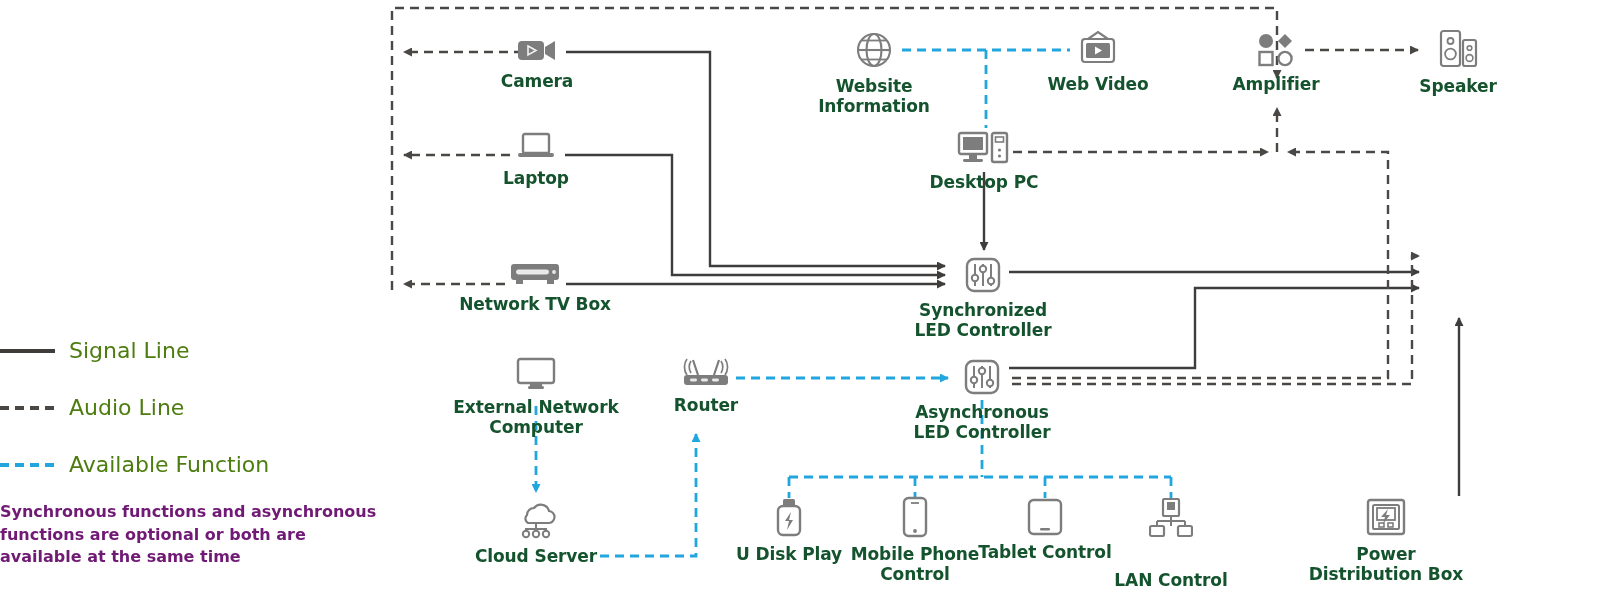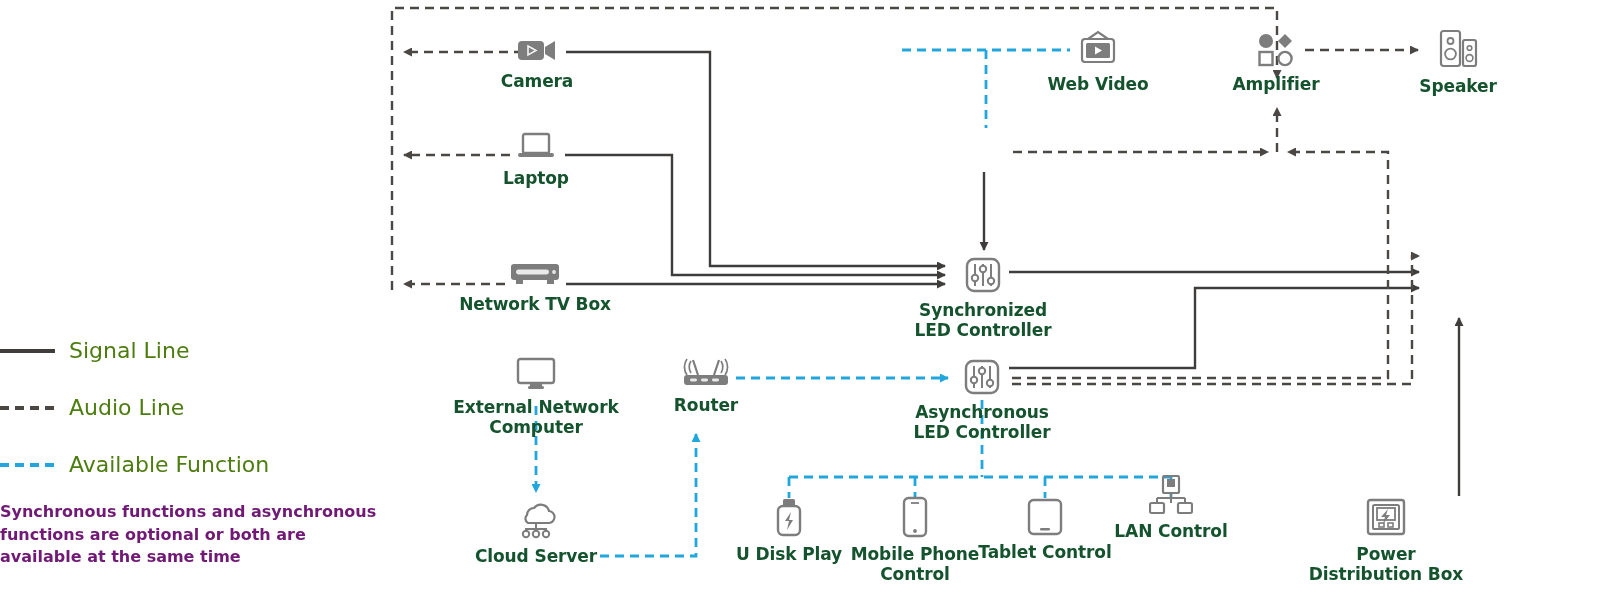--- a/index.html
+++ b/index.html
@@ -162,20 +162,32 @@
     <span class="ico">
       <svg width="42" height="30" viewBox="0 0 42 30">
           <rect x="2" y="6" width="26" height="19" rx="4" fill="#7d7d7d"></rect>
           <path d="M29,12 L39,6 L39,25 L29,19 z" fill="#7d7d7d"></path>
           <path d="M12,11 L20,15.5 L12,20 z" fill="none" stroke="#f2f2f2" stroke-width="1.6"></path>
         </svg>
     </span>
     <span class="lbl">Camera</span>
   </div>
 
+  <div class="node" style="left:874px; top:30px;">
+    <span class="ico">
+      <svg width="40" height="40" viewBox="0 0 40 40">
+          <circle cx="20" cy="20" r="16" fill="none" stroke="#7d7d7d" stroke-width="2.1"></circle>
+          <ellipse cx="20" cy="20" rx="7.5" ry="16" fill="none" stroke="#7d7d7d" stroke-width="2.1"></ellipse>
+          <line x1="4" y1="20" x2="36" y2="20" stroke="#7d7d7d" stroke-width="2.1"></line>
+          <line x1="7" y1="10.5" x2="33" y2="10.5" stroke="#7d7d7d" stroke-width="1.8"></line>
+          <line x1="7" y1="29.5" x2="33" y2="29.5" stroke="#7d7d7d" stroke-width="1.8"></line>
+        </svg>
+    </span>
+    <span class="lbl">Website Information</span>
+  </div>
 
   <div class="node" style="left:1098px; top:30px;">
     <span class="ico">
       <svg width="40" height="38" viewBox="0 0 40 38">
           <path d="M10,9 L20,2 L30,9" fill="none" stroke="#7d7d7d" stroke-width="2.2"></path>
           <rect x="4" y="9" width="32" height="23" rx="3" fill="none" stroke="#7d7d7d" stroke-width="2.2"></rect>
           <rect x="8" y="13" width="24" height="15" rx="1.5" fill="#7d7d7d"></rect>
           <path d="M17,16.5 L24,20.5 L17,24.5 z" fill="#ffffff"></path>
         </svg>
     </span>
@@ -211,20 +223,35 @@
   <div class="node" style="left:536px; top:130px;">
     <span class="ico">
       <svg width="42" height="32" viewBox="0 0 42 32">
           <rect x="8" y="4" width="26" height="19" rx="1.8" fill="none" stroke="#7d7d7d" stroke-width="2.4"></rect>
           <rect x="3" y="23" width="36" height="4" rx="2" fill="#7d7d7d"></rect>
         </svg>
     </span>
     <span class="lbl">Laptop</span>
   </div>
 
+  <div class="node" style="left:984px; top:130px;">
+    <span class="ico">
+      <svg width="54" height="36" viewBox="0 0 54 36">
+          <rect x="2" y="3" width="28" height="21" rx="2" fill="none" stroke="#7d7d7d" stroke-width="2.4"></rect>
+          <rect x="6" y="7" width="20" height="13" fill="#7d7d7d"></rect>
+          <rect x="12" y="24" width="8" height="5" fill="#7d7d7d"></rect>
+          <rect x="6" y="29" width="20" height="3" rx="1.4" fill="#7d7d7d"></rect>
+          <rect x="35" y="3" width="15" height="29" rx="2" fill="none" stroke="#7d7d7d" stroke-width="2.4"></rect>
+          <rect x="38.5" y="7" width="8" height="5" fill="none" stroke="#7d7d7d" stroke-width="1.6"></rect>
+          <circle cx="42.5" cy="20" r="1.6" fill="#7d7d7d"></circle>
+          <circle cx="42.5" cy="26" r="1.6" fill="#7d7d7d"></circle>
+        </svg>
+    </span>
+    <span class="lbl">Desktop PC</span>
+  </div>
 
   <div class="node" style="left:535px; top:262px;">
     <span class="ico">
       <svg width="52" height="26" viewBox="0 0 52 26">
           <rect x="2" y="2" width="48" height="16" rx="3" fill="#7d7d7d"></rect>
           <rect x="7" y="7.5" width="33" height="5" rx="2.4" fill="#e9e9e9"></rect>
           <circle cx="45" cy="10" r="1.9" fill="#e9e9e9"></circle>
           <rect x="7" y="18" width="7" height="4" fill="#7d7d7d"></rect>
           <rect x="38" y="18" width="7" height="4" fill="#7d7d7d"></rect>
         </svg>
@@ -333,21 +360,21 @@
       <svg width="26" height="42" viewBox="0 0 26 42">
           <rect x="2" y="2" width="22" height="38" rx="4.5" fill="none" stroke="#7d7d7d" stroke-width="2.4"></rect>
           <line x1="9" y1="7" x2="17" y2="7" stroke="#7d7d7d" stroke-width="1.8"></line>
           <circle cx="13" cy="35" r="1.9" fill="#7d7d7d"></circle>
         </svg>
     </span>
     <span class="lbl">Mobile Phone
 Control</span>
   </div>
 
-  <div class="node" style="left:1171px; top:475px;">
+  <div class="node" style="left:1171px; top:498px;gap:26px;">
     <span class="ico">
       <svg width="44" height="40" viewBox="0 0 44 40">
           <rect x="14" y="1" width="16" height="17" rx="1.6" fill="none" stroke="#7d7d7d" stroke-width="2.2"></rect>
           <rect x="18" y="4" width="8" height="8" fill="#7d7d7d"></rect>
           <path d="M22,18 L22,23 M8,23 L36,23 M8,23 L8,28 M36,23 L36,28 M22,23 L22,28" fill="none" stroke="#7d7d7d" stroke-width="2"></path>
           <rect x="1" y="28" width="14" height="10" rx="1.6" fill="none" stroke="#7d7d7d" stroke-width="2.2"></rect>
           <rect x="29" y="28" width="14" height="10" rx="1.6" fill="none" stroke="#7d7d7d" stroke-width="2.2"></rect>
         </svg>
     </span>
     <span class="lbl">LAN Control</span>

